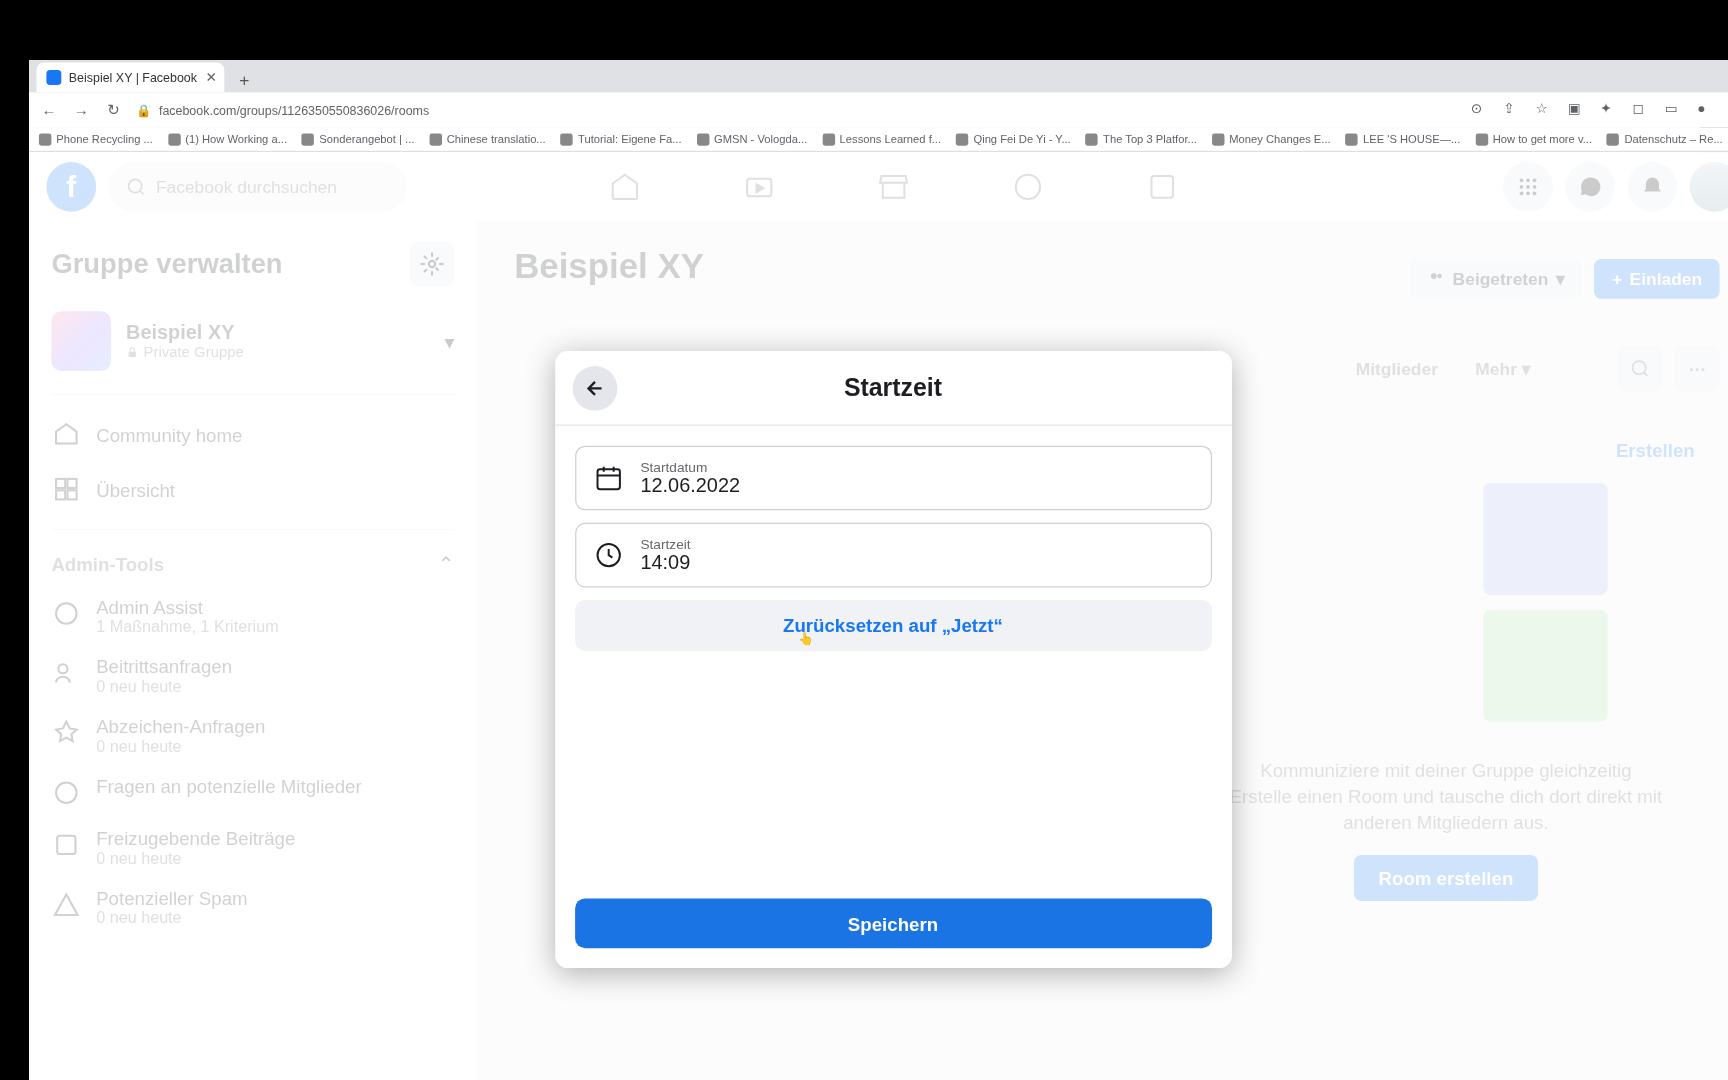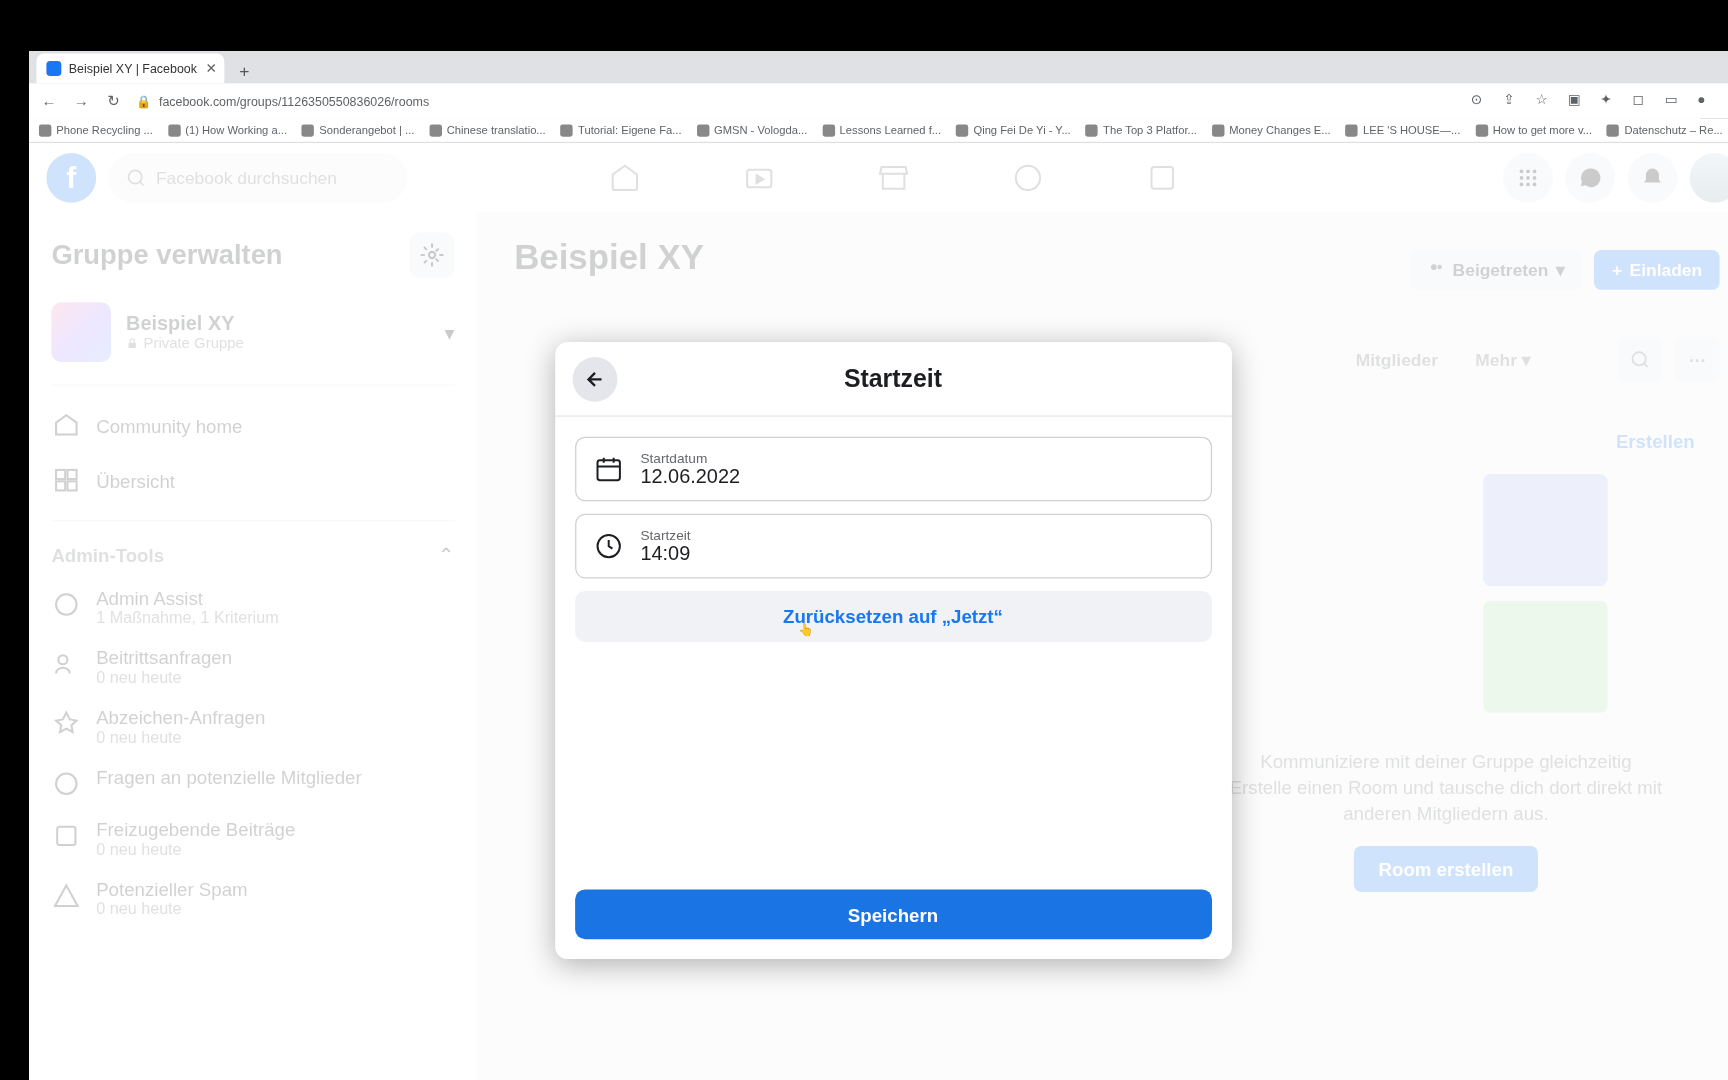--- a/index.html
+++ b/index.html
@@ -20,21 +20,21 @@
       background: #000;
       height: 48px;
       width: 100%;
     }
     
     .viewport {
       width: 1671px;
       height: 984px;
       background: #f0f2f5;
       position: relative;
-      margin: 3px auto;
+      margin: 12px auto;
     }
     
     .scale-wrapper {
       width: 1389px;
       height: 984px;
       transform-origin: top left;
       transform: scale(1.244);
       position: relative;
     }
     

